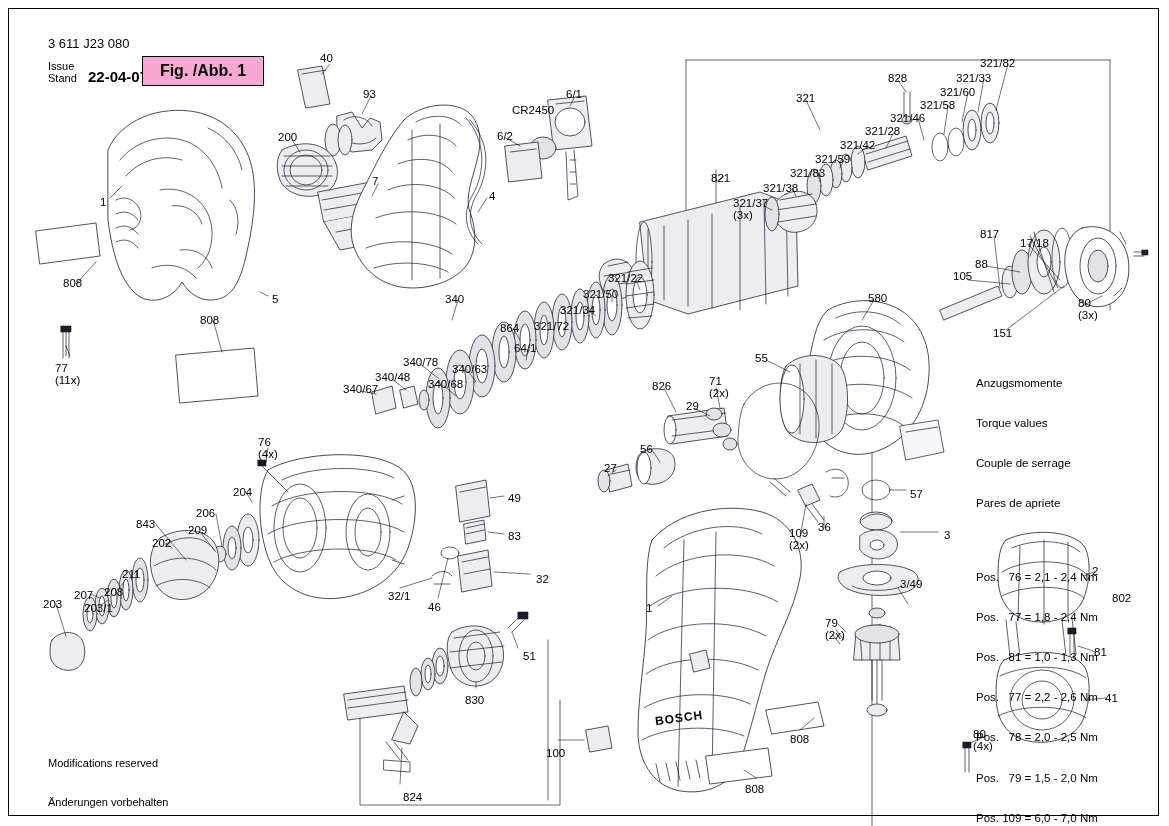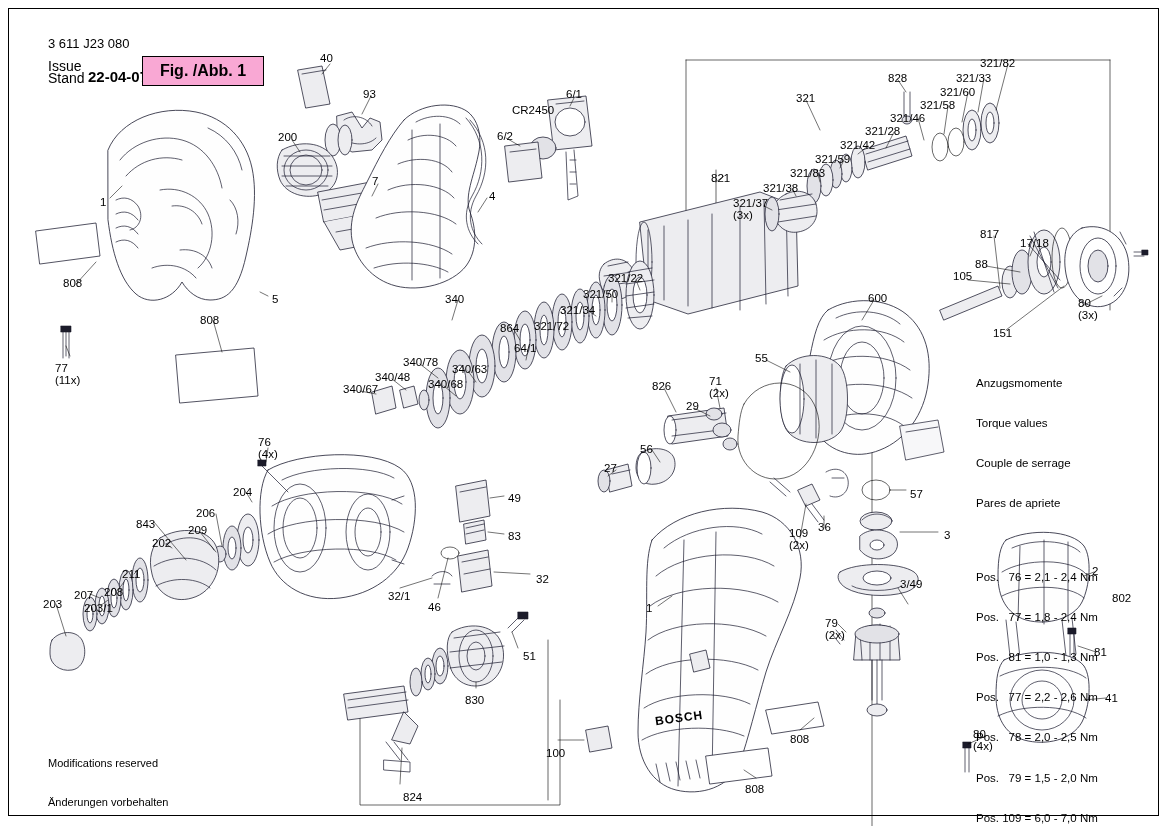--- a/index.html
+++ b/index.html
@@ -431,21 +431,21 @@
         <path d="M1006 330 L1064 286"></path>
         <path d="M1094 572 L1084 576"></path>
         <path d="M1096 652 L1078 646"></path>
         <path d="M1106 698 L1084 700"></path>
         <path d="M986 736 L968 744"></path>
       </g>
     </g>
   </svg>
 
   <div class="hdr" style="left:48px;top:37px;font-size:13px;">3 611 J23 080</div>
-  <div class="hdr" style="left:48px;top:60px;font-size:14px;line-height:12px;">Issue
+  <div class="hdr" style="left:48px;top:60px;font-size:11px;line-height:12px;">Issue
 Stand</div>
   <div class="hdr" style="left:88px;top:70px;font-size:15px;font-weight:bold;">22-04-07</div>
   <div class="figbox" style="left:142px;top:56px;width:122px;height:30px;">Fig. /Abb. 1</div>
 
   <div class="torque" style="left:976px;top:350px;">
     <div>Anzugsmomente</div>
     <div>Torque values</div>
     <div>Couple de serrage</div>
     <div>Pares de apriete</div>
     <div style="height:6px"></div>
@@ -507,21 +507,21 @@
       <div class="lbl" style="left: 375px; top: 371px;">340/48</div>
       <div class="lbl" style="left: 428px; top: 378px;">340/68</div>
       <div class="lbl" style="left: 343px; top: 383px;">340/67</div>
       <div class="lbl" style="left: 652px; top: 380px;">826</div>
       <div class="lbl" style="left: 686px; top: 400px;">29</div>
       <div class="lbl" style="left: 709px; top: 375px;">71
 (2x)</div>
       <div class="lbl" style="left: 640px; top: 443px;">56</div>
       <div class="lbl" style="left: 604px; top: 462px;">27</div>
       <div class="lbl" style="left: 755px; top: 352px;">55</div>
-      <div class="lbl" style="left: 868px; top: 292px;">600</div>
+      <div class="lbl" style="left: 868px; top: 292px;">580</div>
       <div class="lbl" style="left: 910px; top: 488px;">57</div>
       <div class="lbl" style="left: 789px; top: 527px;">109
 (2x)</div>
       <div class="lbl" style="left: 818px; top: 521px;">36</div>
       <div class="lbl" style="left: 944px; top: 529px;">3</div>
       <div class="lbl" style="left: 900px; top: 578px;">3/49</div>
       <div class="lbl" style="left: 825px; top: 617px;">79
 (2x)</div>
       <div class="lbl" style="left: 646px; top: 602px;">1</div>
       <div class="lbl" style="left: 508px; top: 492px;">49</div>

